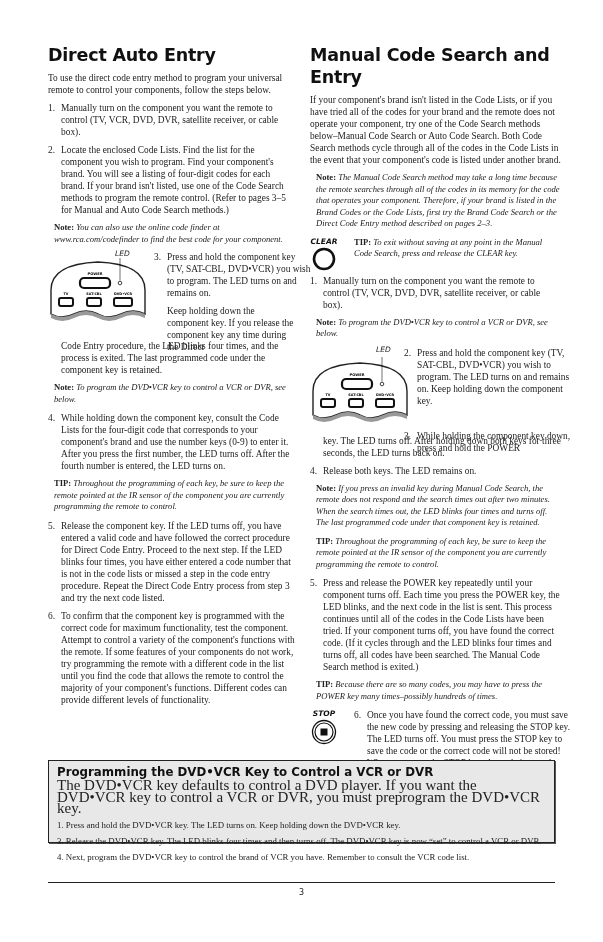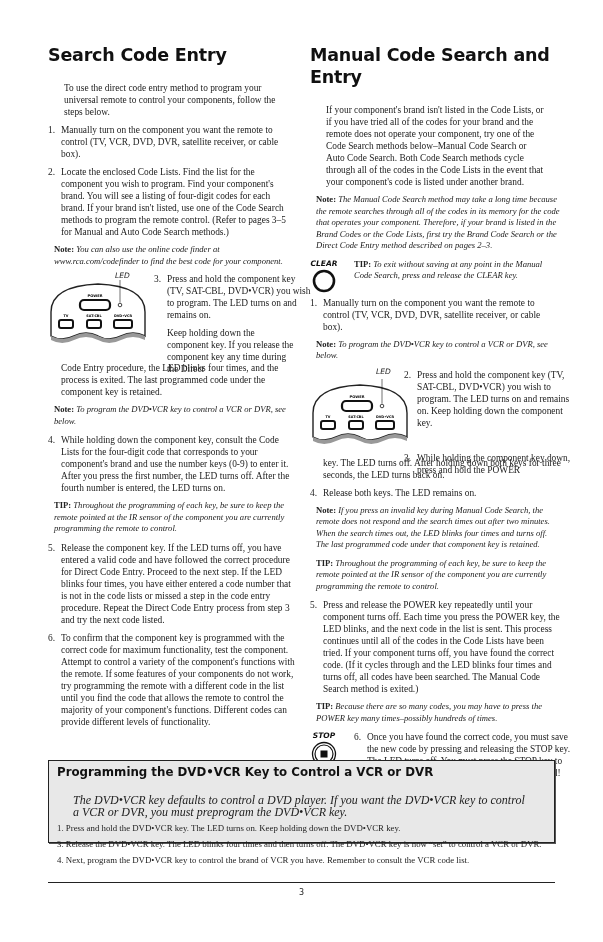--- a/index.html
+++ b/index.html
@@ -3,46 +3,46 @@
 <meta charset="utf-8">
 <style>
   html, body { margin:0; padding:0; background:#fff; }
   body { width:603px; height:942px; position:relative; overflow:hidden;
     font-family:"Liberation Serif","DejaVu Serif",serif; color:#222; }
   .col { position:absolute; top:44px; }
   .col-left { left:48px; width:248px; }
   .col-right { left:310px; width:252px; }
   h1 { font-family:"DejaVu Sans","Liberation Sans",sans-serif; font-weight:bold;
     font-size:17.5px; margin:0 0 6px 0; color:#111; letter-spacing:-0.2px; line-height:22px; }
-  p { margin:16px; font-size:9.4px; line-height:12px; }
+  p { margin:0; font-size:9.4px; line-height:12px; }
   .intro { margin-bottom:6px; }
   .step { font-size:9.4px; line-height:12px; padding-left:13px; text-indent:-13px; margin-bottom:6px; }
   .step .num { display:inline-block; width:13px; text-indent:0; }
   .note { font-size:8.6px; line-height:11.5px; margin:0 0 7px 6px; font-style:italic; }
   .note b { font-style:normal; font-weight:bold; }
   .remote-wrap { position:relative; height:86px; margin-bottom:0; }
   .remote { position:absolute; left:0; top:0; width:100px; height:70px; }
   .float-step { position:absolute; font-size:9.4px; line-height:12px; }
   .icon-btn { position:absolute; text-align:center; font-family:"DejaVu Sans",sans-serif;
     font-weight:bold; font-style:italic; font-size:7.5px; color:#111; }
   .box { position:absolute; left:48px; top:760px; width:507px; height:83px;
     background:#e8e8e8; border:1.5px solid #222; box-shadow:1px 1px 0 #555; padding:4px 8px; box-sizing:border-box; }
   .box h2 { font-family:"DejaVu Sans","Liberation Sans",sans-serif; font-weight:bold; font-size:11.8px;
     margin:0 0 1px 0; line-height:14px; color:#111; }
-  .box p { font-size:12px; line-height:11.5px; margin-bottom:5px;font-style:italic; }
+  .box p { font-size:15px; line-height:11.5px; margin-bottom:5px; }
   .box .bstep { font-size:8.8px; line-height:11px; margin-bottom:5px; }
   .footer-line { position:absolute; left:48px; top:882px; width:507px; height:1px; background:#222; }
   .page-num { position:absolute; left:0; width:603px; top:888px; text-align:center;
     font-family:"DejaVu Sans",sans-serif; font-size:8px; color:#222; }
 </style>
 </head>
 <body>
 
 <div class="col col-left">
-  <h1>Search Code Entry</h1>
+  <h1>Direct Auto Entry</h1>
   <p class="intro">To use the direct code entry method to program your universal remote to control your components, follow the steps below.</p>
   <div class="step"><span class="num">1.</span><span>Manually turn on the component you want the remote to control (TV, VCR, DVD, DVR, satellite receiver, or cable box).</span></div>
   <div class="step"><span class="num">2.</span><span>Locate the enclosed Code Lists. Find the list for the component you wish to program. Find your component's brand. You will see a listing of four-digit codes for each brand. If your brand isn't listed, use one of the Code Search methods to program the remote control. (Refer to pages 3–5 for Manual and Auto Code Search methods.)</span></div>
   <div class="note"><b>Note:</b><span> You can also use the online code finder at www.rca.com/codefinder to find the best code for your component.</span></div>
 
   <div class="remote-wrap" style="height:84px;">
     <svg class="remote" viewBox="0 0 100 70">
       <path d="M3,62 L3,38 Q3,12 50,10 Q97,12 97,38 L97,62 Q85,56 73,62 Q61,68 50,62 Q38,56 26,62 Q14,68 3,62 Z" fill="#fff" stroke="#222" stroke-width="1.4"></path>
       <path d="M3,62 Q14,68 26,62 Q38,56 50,62 Q61,68 73,62 Q85,56 97,62 L97,66 Q85,60 73,66 Q61,72 50,66 Q38,60 26,66 Q14,72 3,66 Z" fill="#999"></path>
       <rect x="32" y="26" width="30" height="10" rx="4" fill="#fff" stroke="#111" stroke-width="2.2"></rect>

